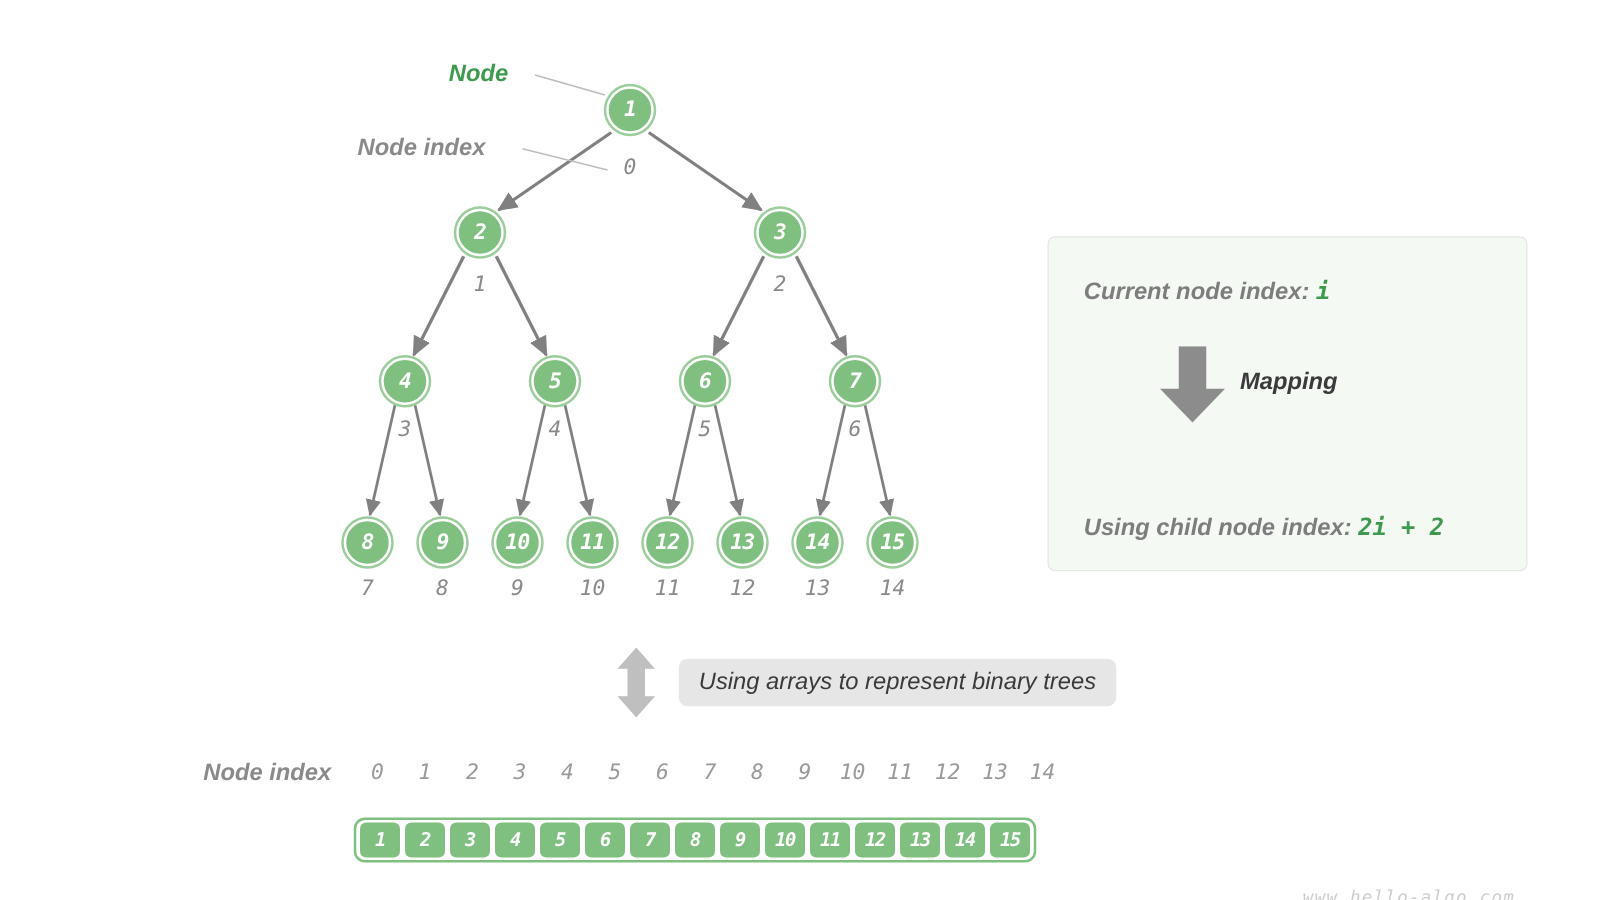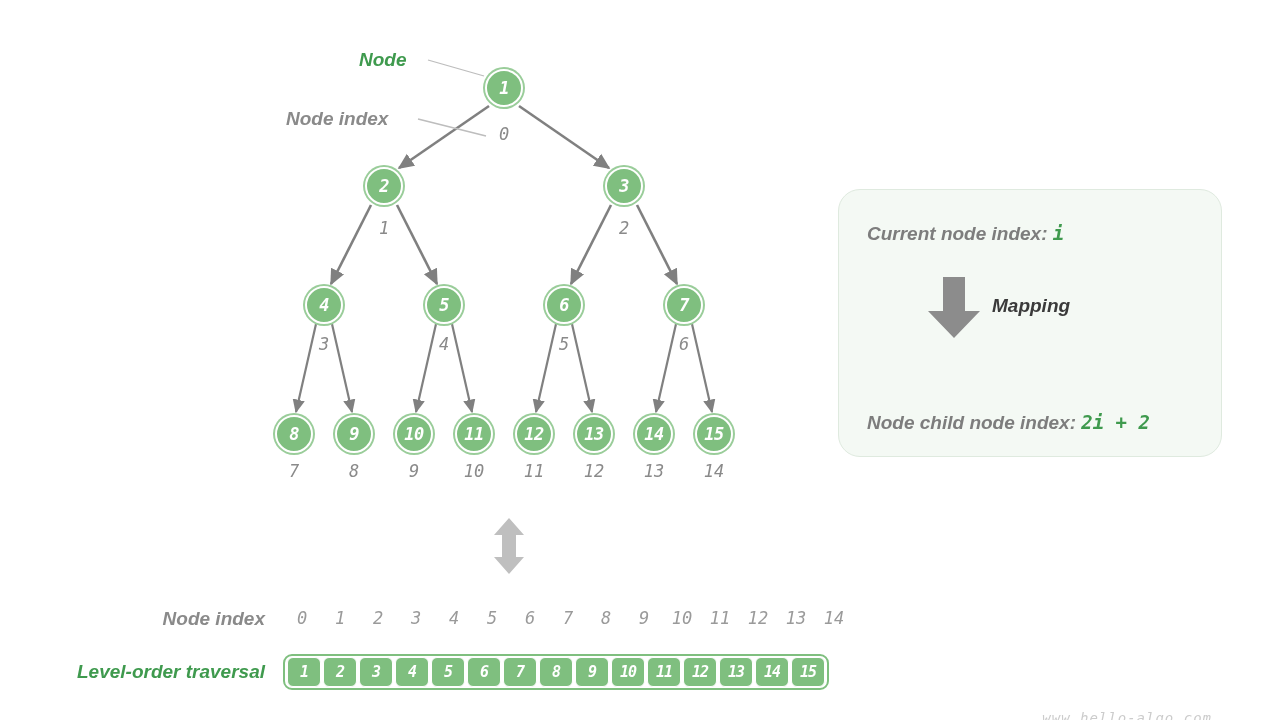--- a/index.html
+++ b/index.html
@@ -29,21 +29,21 @@
   }
 
   
   .anno{position:absolute;font-weight:700;font-size:19px;white-space:nowrap;}
   .anno.green{color:#3f9a4e;}
   .anno.grey{color:#8a8a8a;}
 
   
   #legend{
     position:absolute;left:838px;top:173px;width:384px;height:268px;
-    background:#f4f9f4;border:1px solid #dfeadf;border-radius:22px;
+    background:#f4f9f4;border:1px solid #dfeadf;border-radius:6px;
     box-sizing:border-box;
   }
   .leg-line{position:absolute;white-space:nowrap;font-size:19px;font-weight:700;color:#7d7d7d;}
   .leg-line .val{color:#3f9a4e;font-family:"DejaVu Sans Mono", monospace;}
   #leg-cur{left:28px;top:32px;}
   #leg-left{left:28px;top:183px;}
   #leg-right{left:28px;top:221px;}
   #map-word{position:absolute;left:153px;top:105px;font-size:19px;font-weight:700;color:#3a3a3a;}
   #map-arrow{position:absolute;left:88px;top:87px;width:54px;height:62px;}
 
@@ -168,48 +168,50 @@
     <div class="leg-line" id="leg-cur">
       <span>Current node index: </span><span class="val">i</span>
     </div>
 
     <svg id="map-arrow" viewBox="0 0 54 62">
       <path d="M16,0 H38 V34 H53 L27,61 L1,34 H16 Z" fill="#8c8c8c"></path>
     </svg>
     <div id="map-word">Mapping</div>
 
     <div class="leg-line" id="leg-right">
-      <span>Node child node index: </span><span class="val">2i + 2</span>
+      <span>Using child node index: </span><span class="val">2i + 2</span>
     </div>
   </div>
 
   <svg id="mid-arrow" viewBox="0 0 34 56">
     <path d="M17,0 L32,17 H24 V39 H32 L17,56 L2,39 H10 V17 H2 Z" fill="#bfbfbf"></path>
   </svg>
+  <div id="caption">
+    <span>Using arrays to represent binary trees</span>
+  </div>
 
   <div id="idx-label">Node index</div>
   <div id="arr-indices">
       <span>0</span>
       <span>1</span>
       <span>2</span>
       <span>3</span>
       <span>4</span>
       <span>5</span>
       <span>6</span>
       <span>7</span>
       <span>8</span>
       <span>9</span>
       <span>10</span>
       <span>11</span>
       <span>12</span>
       <span>13</span>
       <span>14</span>
     </div>
 
-  <div id="arr-label">Level-order traversal</div>
   <div id="array">
       <div class="cell">1</div>
       <div class="cell">2</div>
       <div class="cell">3</div>
       <div class="cell">4</div>
       <div class="cell">5</div>
       <div class="cell">6</div>
       <div class="cell">7</div>
       <div class="cell">8</div>
       <div class="cell">9</div>

